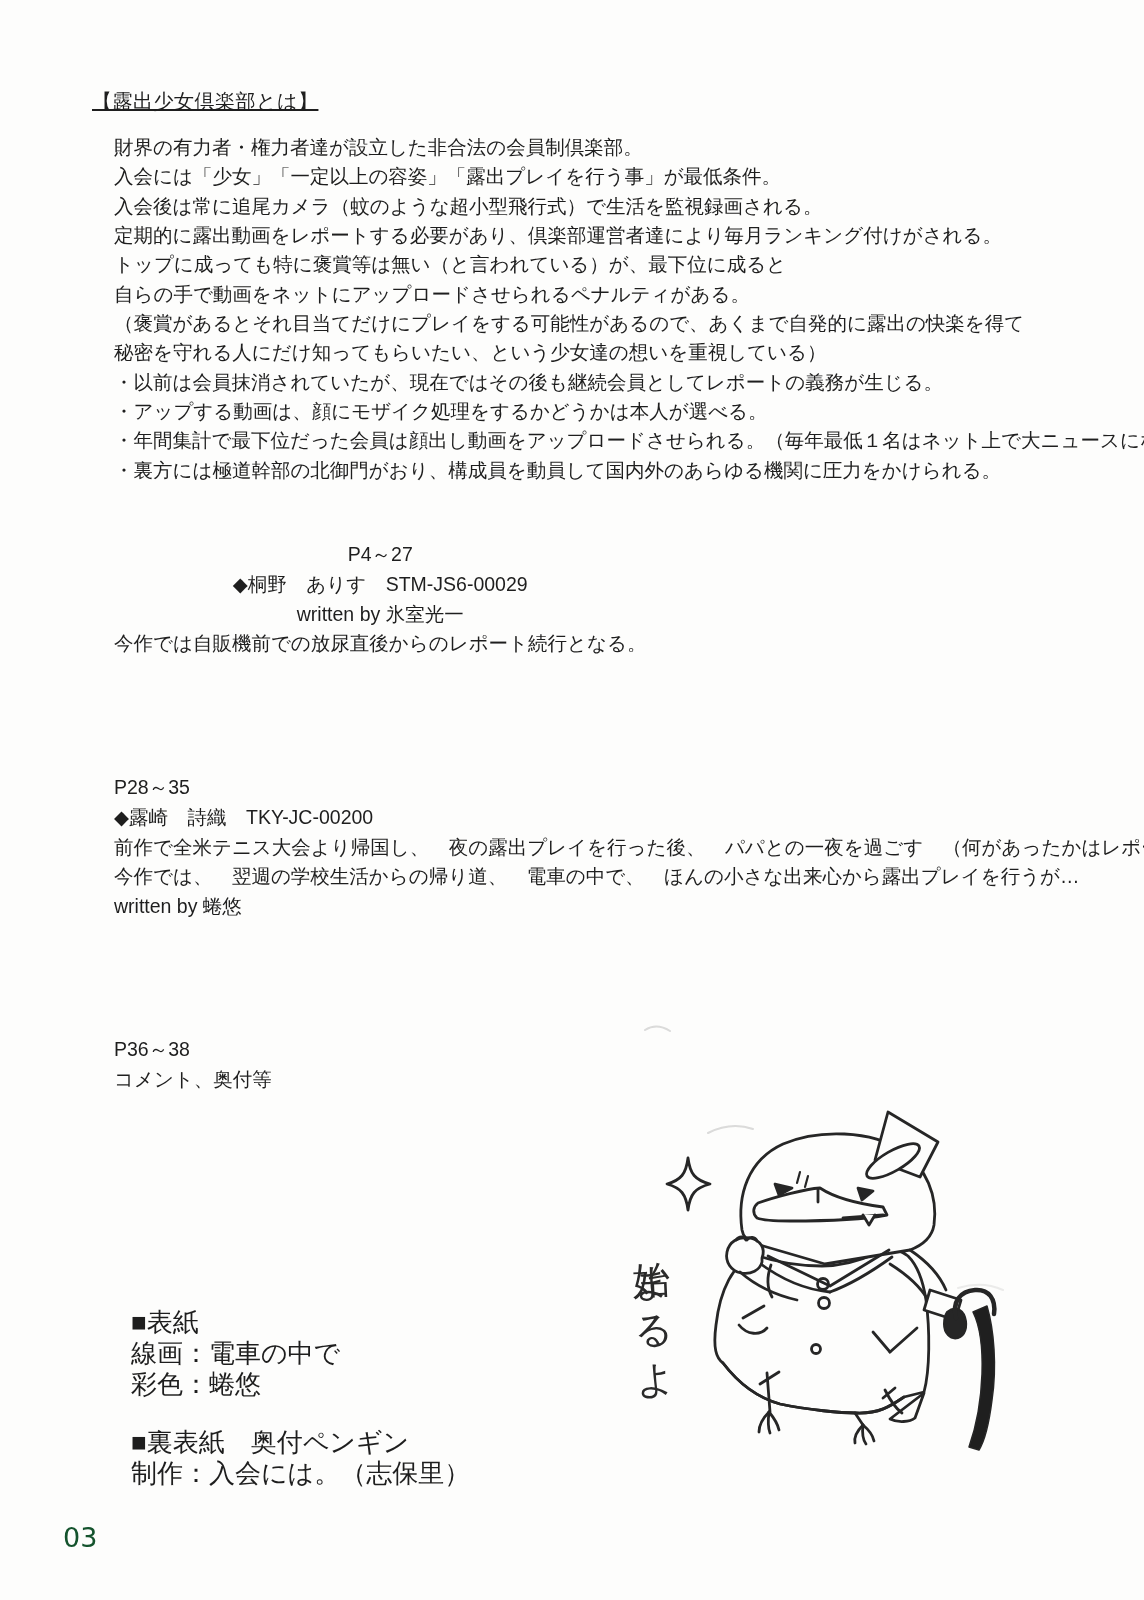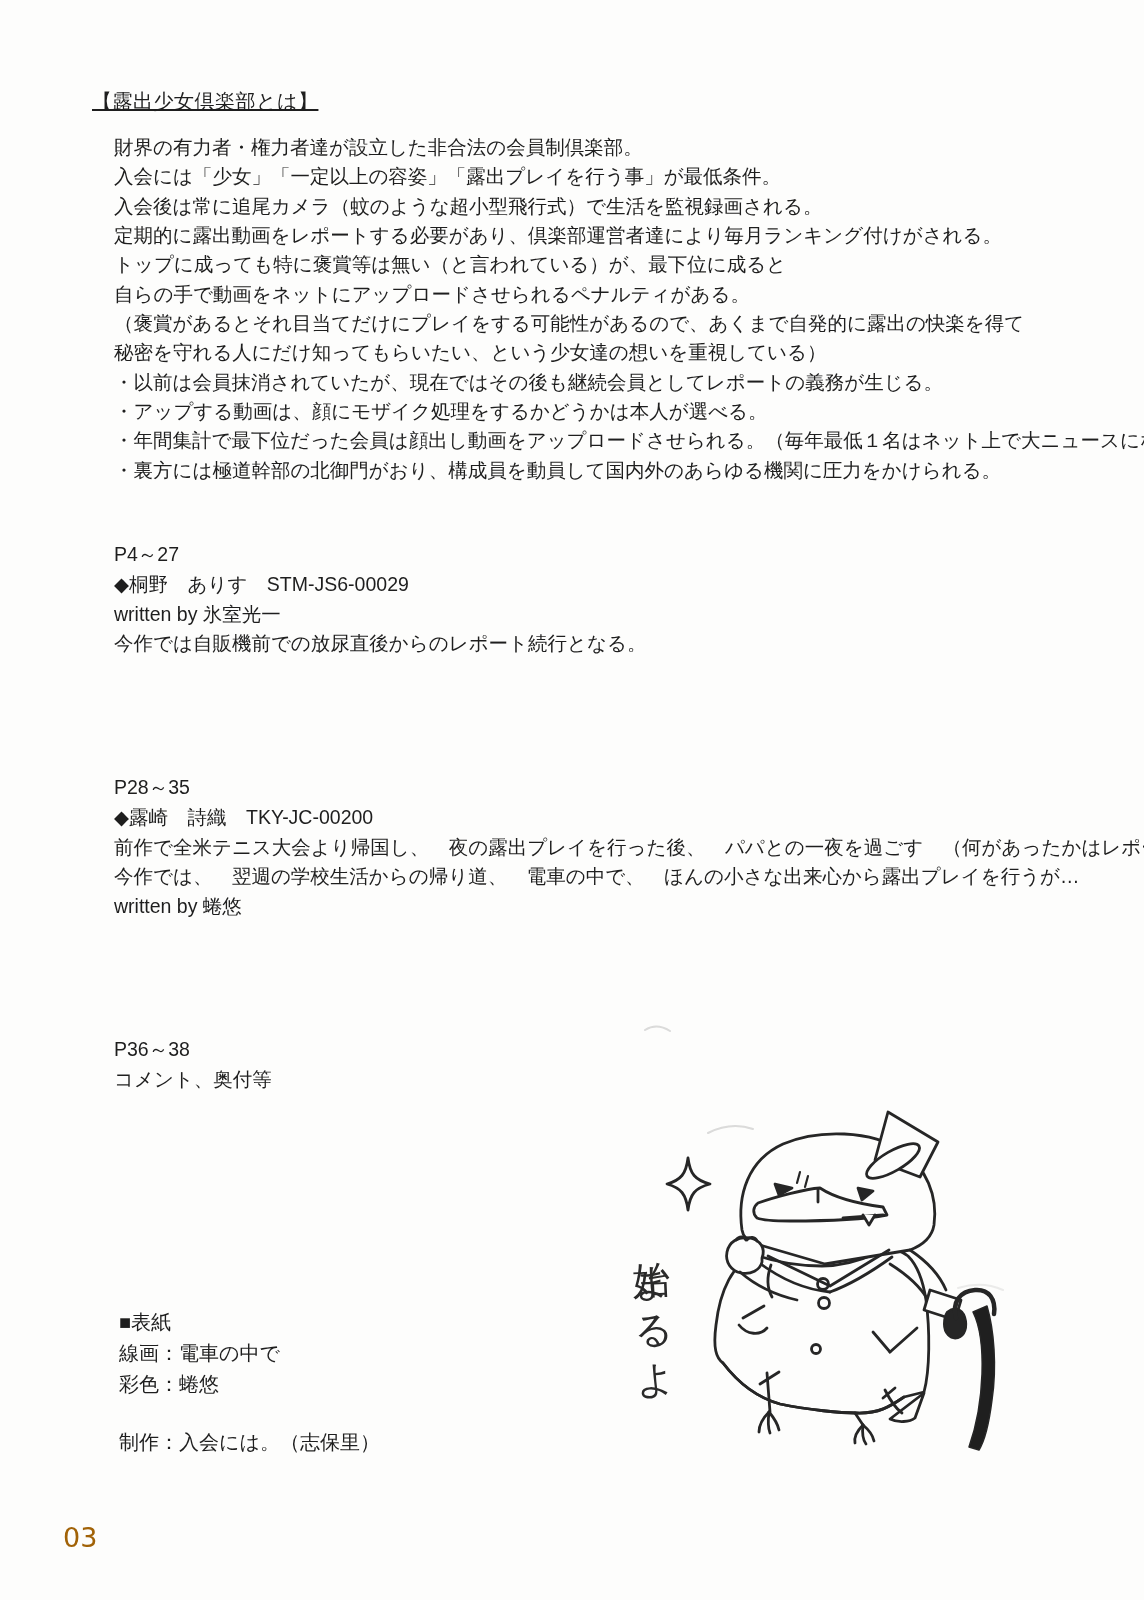--- a/index.html
+++ b/index.html
@@ -6,27 +6,27 @@
   body{
     width:1144px;height:1600px;position:relative;overflow:hidden;
     background:#fdfdfc;color:#1e1e1e;
     font-family:"Liberation Sans","DejaVu Sans",sans-serif;
   }
   .abs{position:absolute;}
   .line{white-space:pre;}
   .page-title{left:92px;top:88px;font-size:20px;line-height:26px;letter-spacing:.5px;text-decoration:underline;}
   .intro{left:114px;top:133px;font-size:19.5px;line-height:29.35px;}
   .section{left:114px;font-size:19.5px;line-height:29.8px;}
-  .sec1{top:540px;}
+  .sec1{top:540px;text-align:center;}
   .sec2{top:773px;}
   .sec3{top:1035px;}
-  .credits{left:119px;font-size:20px;line-height:31px;}
+  .credits{left:131px;font-size:26px;line-height:31px;}
   .credits-cover{top:1307px;}
   .credits-back{top:1427px;}
-  .page-number{left:63px;top:1522px;font-size:27px;line-height:32px;font-family:"DejaVu Sans","Liberation Sans",sans-serif;color:#a16207;text-align:center;}
+  .page-number{left:63px;top:1522px;font-size:27px;line-height:32px;font-family:"DejaVu Sans","Liberation Sans",sans-serif;color:#14532d;text-align:center;}
   .illustration{left:590px;top:1000px;width:450px;height:460px;}
   .illustration svg{display:block;}
   .vertical-caption{
     left:628px;top:1232px;height:210px;
     writing-mode:vertical-rl;text-orientation:upright;
     font-size:38px;letter-spacing:6px;color:#2a2a2a;
     transform:rotate(-2.5deg);
   }
 </style>
 </head>
@@ -71,20 +71,21 @@
     <div class="line">コメント、奥付等</div>
   </div>
 
   <div class="abs credits credits-cover">
     <div class="line">■表紙</div>
     <div class="line">線画：電車の中で</div>
     <div class="line">彩色：蜷悠</div>
   </div>
 
   <div class="abs credits credits-back">
+    <div class="line">■裏表紙　奥付ペンギン</div>
     <div class="line">制作：入会には。（志保里）</div>
   </div>
 
   <div class="abs illustration">
     <svg width="450" height="460" viewBox="0 0 450 460" fill="none" stroke="#262626" stroke-width="2.8" stroke-linecap="round" stroke-linejoin="round">
 
       <g stroke="#9a9a9a" stroke-width="2" opacity="0.35">
         <path d="M 55 30 C 63 25, 72 26, 80 31"></path>
         <path d="M 118 133 C 132 126, 148 124, 163 129"></path>
         <path d="M 368 288 C 384 283, 400 284, 413 290" opacity="0.5"></path>

